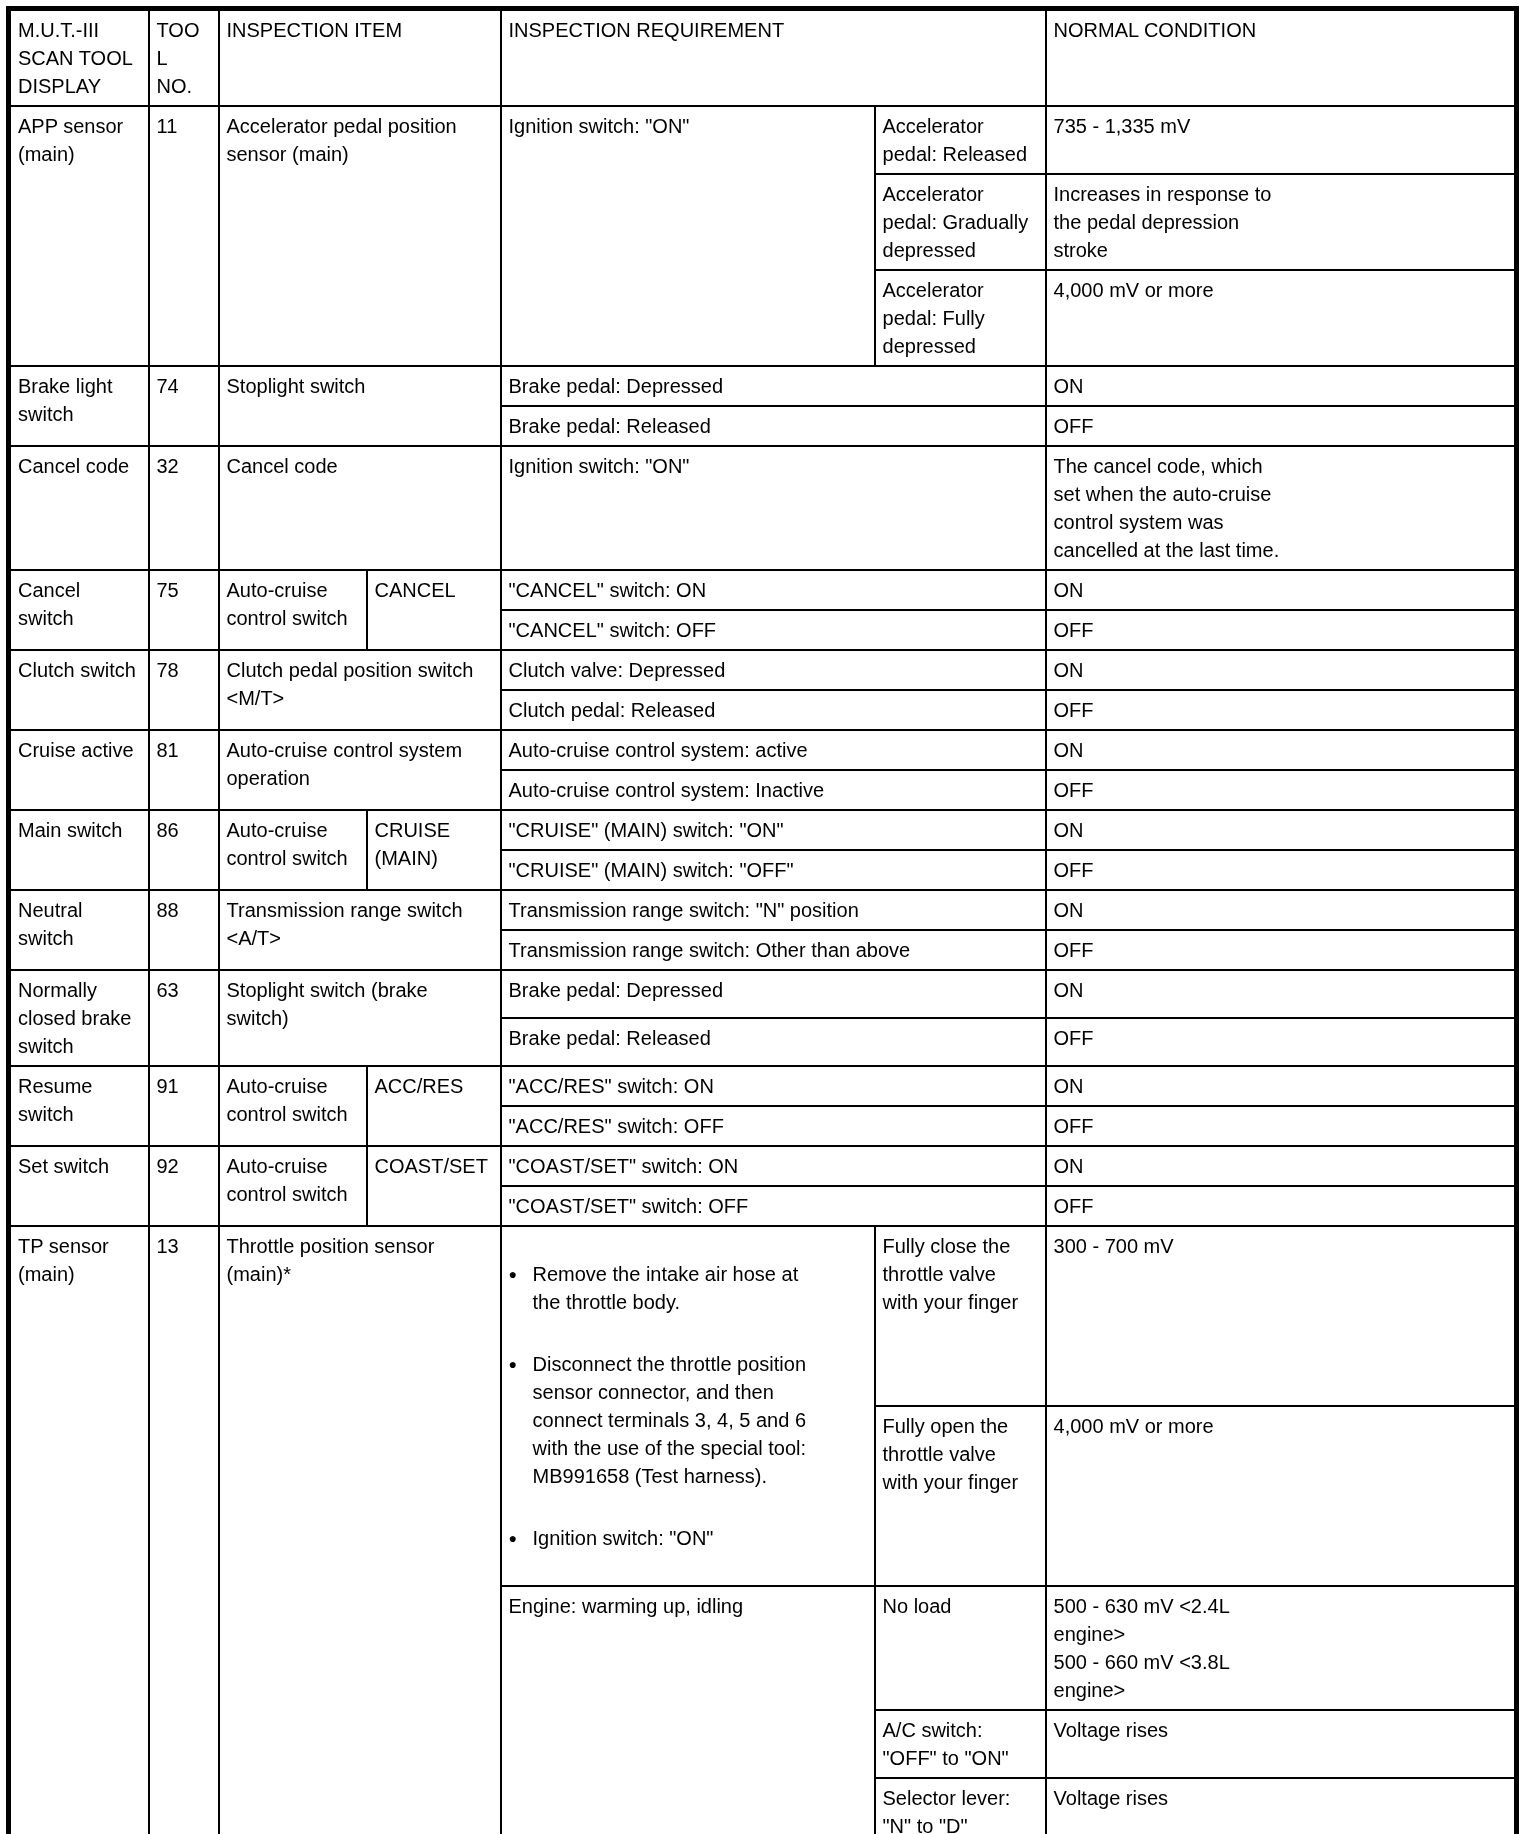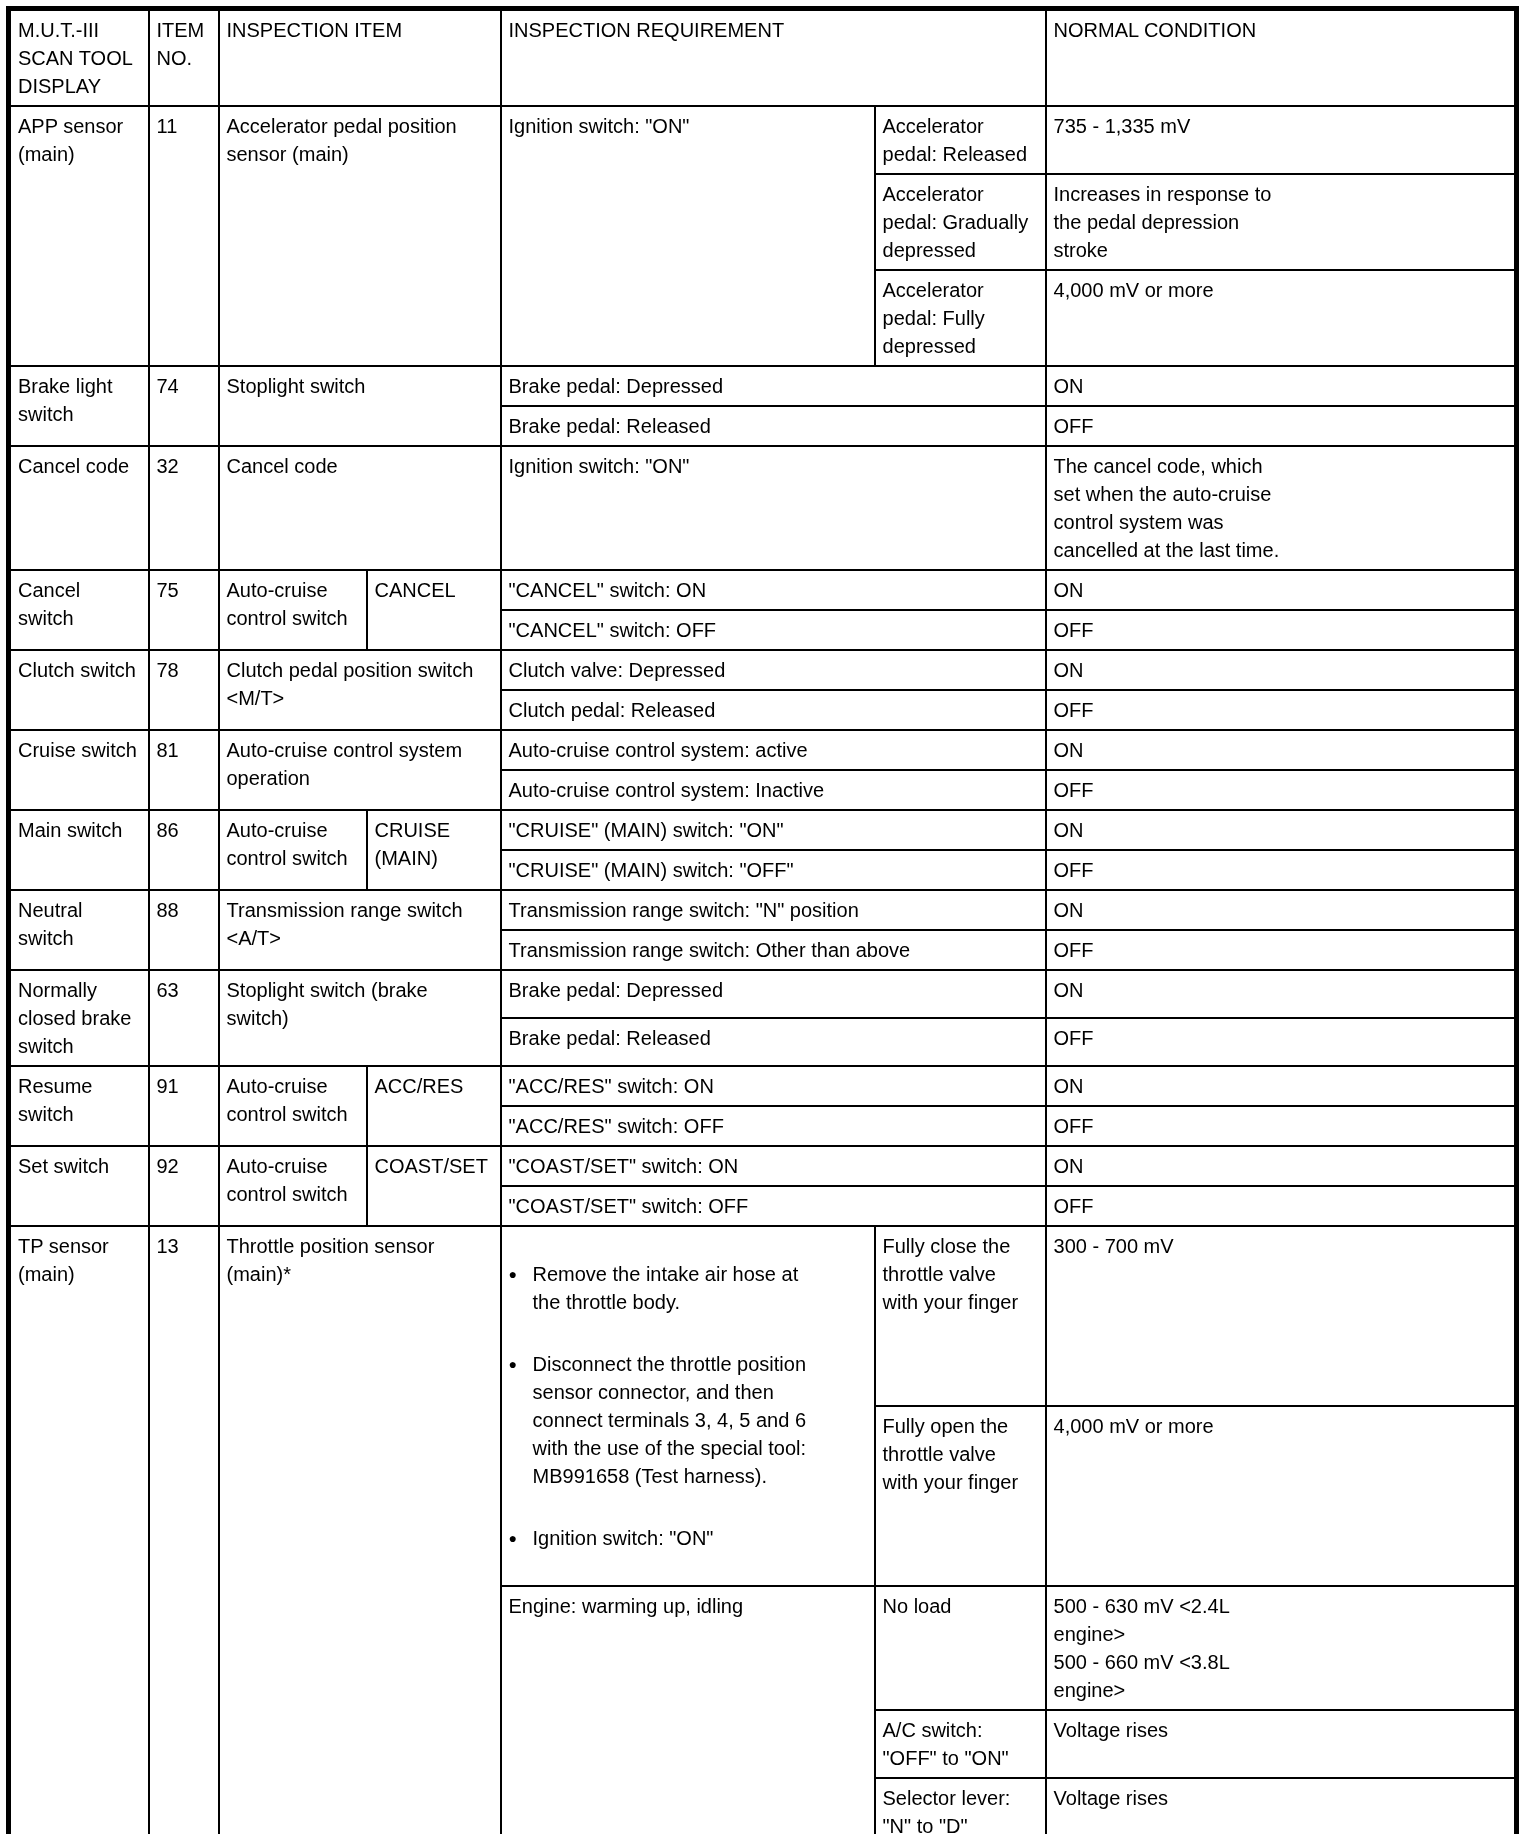--- a/index.html
+++ b/index.html
@@ -47,21 +47,21 @@
       <col style="width:374px">
       <col style="width:171px">
       <col style="width:471px">
     </colgroup>
 
     <tbody>
         <tr>
       <th>M.U.T.-III
 SCAN TOOL
 DISPLAY</th>
-      <th>ITEM
+      <th>TOOL
 NO.</th>
       <th colspan="2">INSPECTION ITEM</th>
       <th colspan="2">INSPECTION REQUIREMENT</th>
       <th>NORMAL CONDITION</th>
     </tr>
 
     <tr>
       <td rowspan="3">APP sensor
 (main)</td>
       <td rowspan="3">11</td>
@@ -133,21 +133,21 @@
 &lt;M/T&gt;</td>
       <td colspan="2">Clutch valve: Depressed</td>
       <td>ON</td>
     </tr>
     <tr>
       <td colspan="2">Clutch pedal: Released</td>
       <td>OFF</td>
     </tr>
 
     <tr>
-      <td rowspan="2">Cruise switch</td>
+      <td rowspan="2">Cruise active</td>
       <td rowspan="2">81</td>
       <td rowspan="2" colspan="2">Auto-cruise control system
 operation</td>
       <td colspan="2">Auto-cruise control system: active</td>
       <td>ON</td>
     </tr>
     <tr>
       <td colspan="2">Auto-cruise control system: Inactive</td>
       <td>OFF</td>
     </tr>

